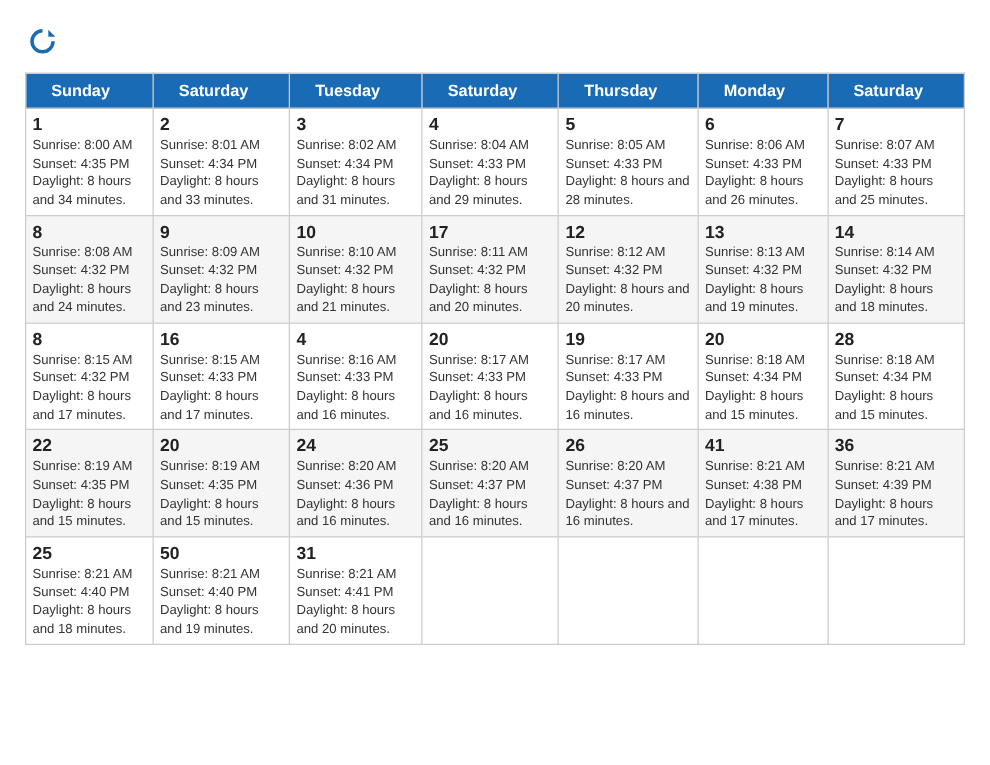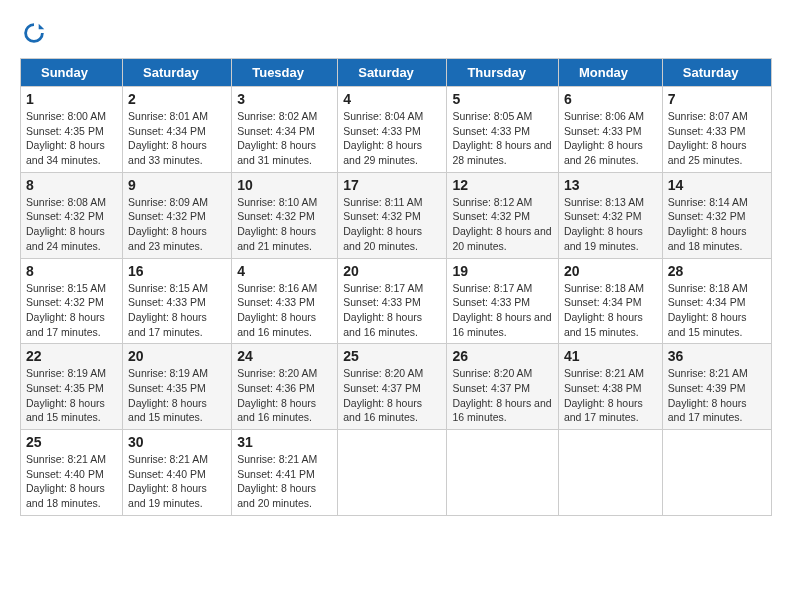--- a/index.html
+++ b/index.html
@@ -356,21 +356,21 @@
       <tr>
         <td>
           <span class="day-num">25</span>
         <div class="day-info">
           Sunrise: 8:21 AM<br>
           Sunset: 4:40 PM<br>
           Daylight: 8 hours and 18 minutes.
         </div>
         </td>
         <td>
-          <span class="day-num">30</span>
+          <span class="day-num">50</span>
         <div class="day-info">
           Sunrise: 8:21 AM<br>
           Sunset: 4:40 PM<br>
           Daylight: 8 hours and 19 minutes.
         </div>
         </td>
         <td>
           <span class="day-num">31</span>
         <div class="day-info">
           Sunrise: 8:21 AM<br>

